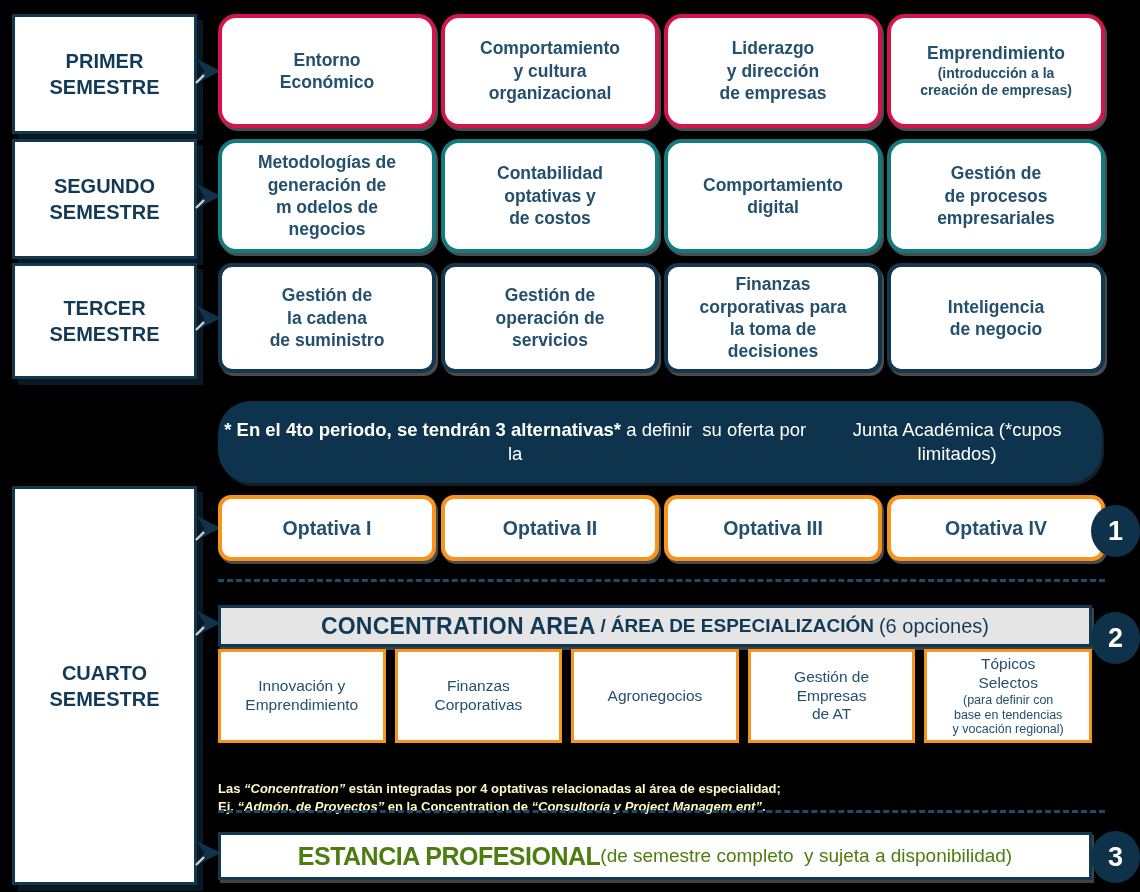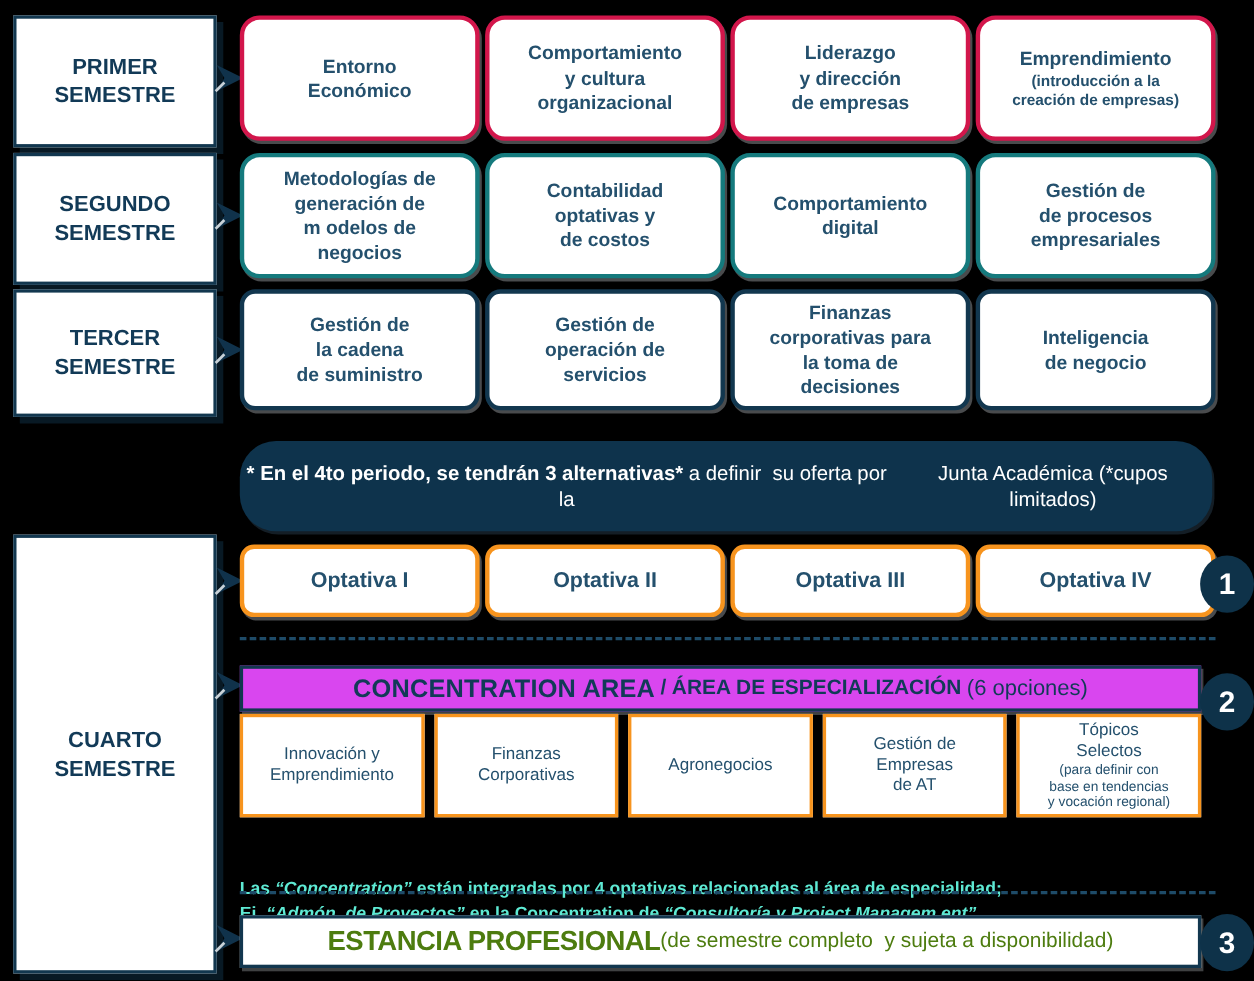--- a/index.html
+++ b/index.html
@@ -41,40 +41,40 @@
   
   .dash{position:absolute;left:218px;width:887px;height:0;border-top:3px dashed #1E4B68;}
   
   .badge{
     position:absolute;left:1091px;width:49px;height:52px;border-radius:50%;
     background:#0E3249;color:#fff;font-weight:bold;font-size:27px;
     display:flex;align-items:center;justify-content:center;z-index:5;
   }
   
   .conc-header{
-    position:absolute;left:218px;top:605px;width:868px;height:36px;background:#d946ef;
+    position:absolute;left:218px;top:605px;width:868px;height:36px;background:#e5e5e5;
     border:3px solid #12374F;display:flex;align-items:center;justify-content:center;
     color:#123A57;box-shadow:2px 3px 0 rgba(210,215,220,.3);
   }
   .conc-header .en{font-weight:bold;font-size:23px;letter-spacing:.2px;}
   .conc-header .sep{font-weight:bold;font-size:19px;margin:0 5px;}
   .conc-header .es{font-weight:bold;font-size:19px;}
   .conc-header .op{font-size:20px;margin-left:5px;font-weight:normal;}
   
   .conc-row{position:absolute;left:218px;top:649px;width:874px;height:94px;display:flex;gap:9px;}
   .conc-box{
     flex:1;background:#fff;border:3px solid #F7941E;display:flex;flex-direction:column;
     align-items:center;justify-content:center;text-align:center;color:#24506d;
     font-size:15.5px;line-height:1.22;white-space:pre-line;
   }
   .conc-box .sub{font-size:12.5px;line-height:1.18;white-space:pre-line;}
   
   .note-text{
-    position:absolute;left:218px;top:798px;width:905px;color:#5eead4;
-    font-weight:bold;font-size:16px;line-height:1.4;
+    position:absolute;left:218px;top:780px;width:905px;color:#fef9c3;
+    font-weight:bold;font-size:13px;line-height:1.4;
   }
   .note-text .it{font-style:italic;}
   
   .estancia{
     position:absolute;left:218px;top:832px;width:868px;height:42px;background:#fff;
     border:3px solid #12374F;display:flex;align-items:center;justify-content:center;
     color:#4d7c0f;box-shadow:2px 3px 0 rgba(210,215,220,.3);
   }
   .estancia .tt{font-weight:bold;font-size:25px;letter-spacing:-.5px;}
   .estancia .nt{font-size:19px;white-space:pre-wrap;}

